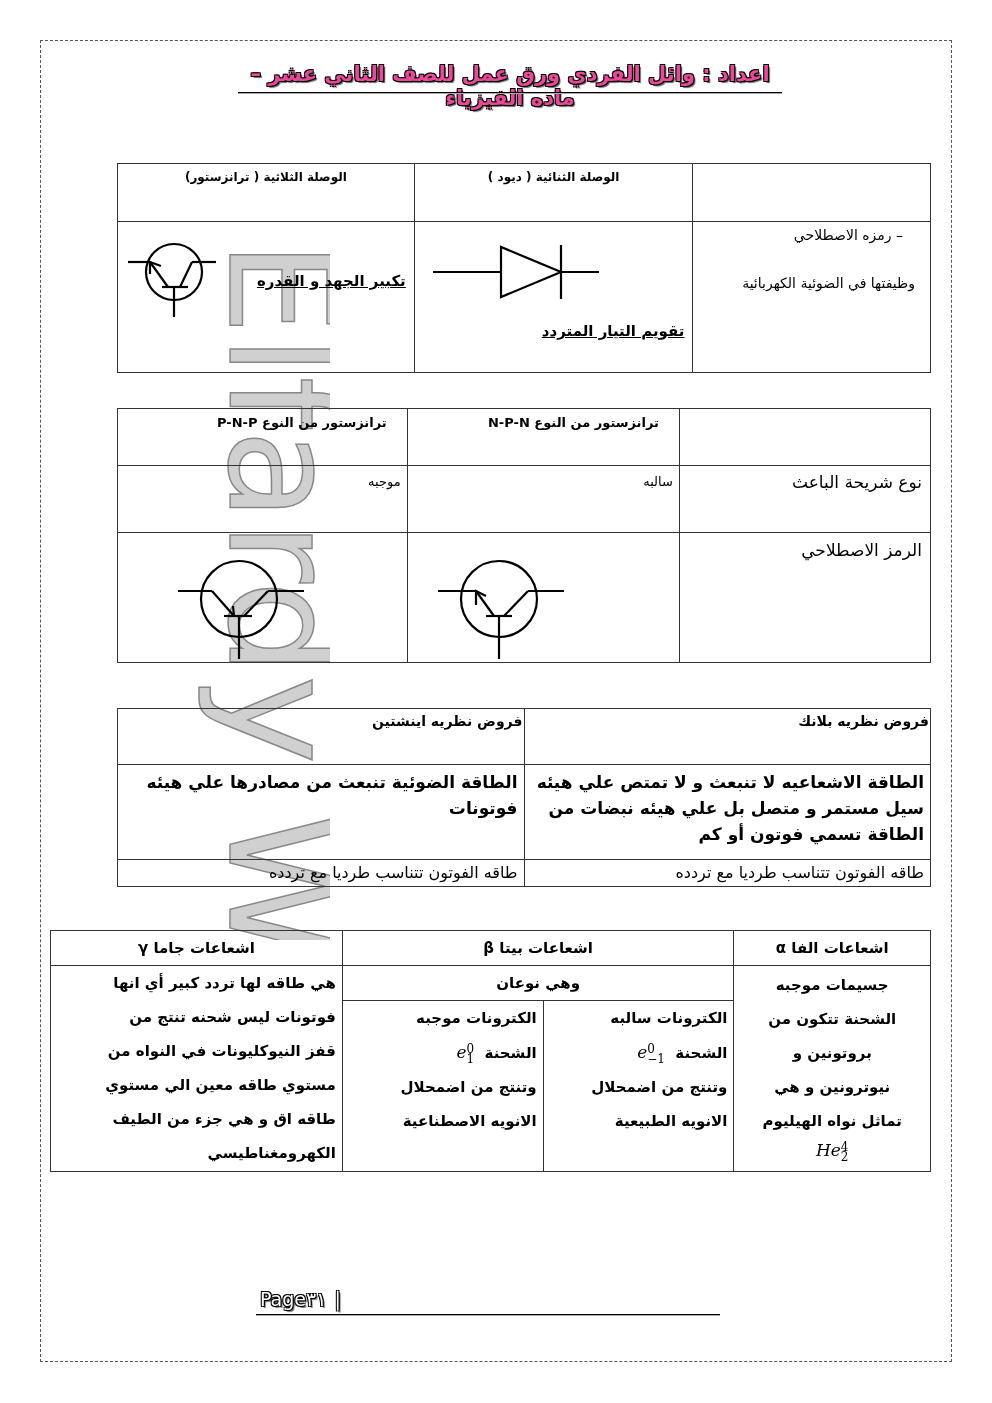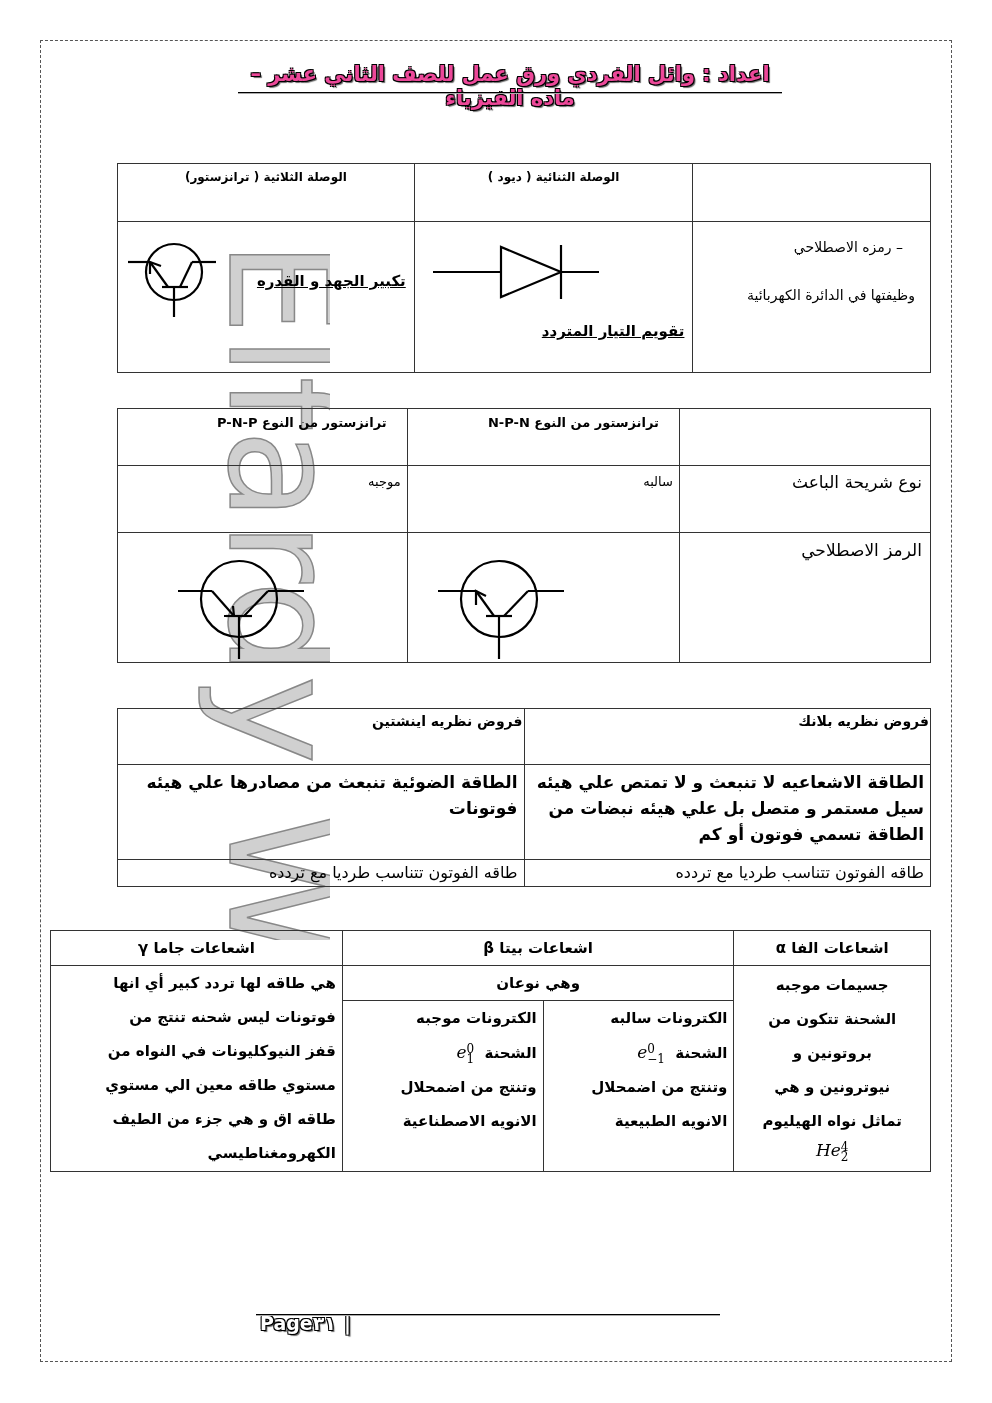--- a/index.html
+++ b/index.html
@@ -1,31 +1,31 @@
 <!DOCTYPE html>
 <html><head>
 <meta charset="utf-8">
 <style>
   html, body { margin:0; padding:0; background:#fff; }
   body { width:992px; height:1403px; position:relative; overflow:hidden; font-family:"DejaVu Sans", sans-serif; color:#000; }
   .page-border { position:absolute; left:40px; top:40px; width:912px; height:1322px; border:1px dashed #555; box-sizing:border-box; }
   .header-title { position:absolute; left:240px; top:62px; width:540px; text-align:center; direction:rtl; font-weight:bold; font-size:21px; color:#ec4899;
     -webkit-text-stroke:0; text-shadow: -1px -1px 0 #000, 1px -1px 0 #000, -1px 1px 0 #000, 1px 1px 0 #000, 2px 2px 1px #666; letter-spacing:0.5px; }
   .header-line { position:absolute; left:238px; top:92px; width:544px; height:0; border-top:1px solid #000; border-bottom:1px solid #aaa; }
-  .footer-title { position:absolute; left:260px; top:1288px; width:460px; text-align:center; direction:rtl; font-weight:bold; font-size:19px; color:#fff;
-    text-shadow: -1px -1px 0 #000, 1px -1px 0 #000, -1px 1px 0 #000, 1px 1px 0 #000, 2px 2px 1px #666; margin-top: 24px; }
+  .footer-title { position:absolute; left:260px; top:1288px; width:460px; text-align:center; direction:rtl; font-weight:normal; font-size:19px; color:#fff;
+    text-shadow: -1px -1px 0 #000, 1px -1px 0 #000, -1px 1px 0 #000, 1px 1px 0 #000, 2px 2px 1px #666; }
   .footer-line { position:absolute; left:256px; top:1314px; width:464px; border-top:1px solid #000; border-bottom:1px solid #aaa; }
   .footer-sep { margin:0 8px; }
   table { border-collapse:collapse; position:absolute; direction:rtl; }
   td { border:1.5px solid #333; vertical-align:top; position:relative; }
   
   #t1 { left:117px; top:163px; width:814px; }
   #t1 td.h { height:50px; font-size:12px; font-weight:bold; text-align:center; padding-top:6px; }
   #t1 td.b { height:148px; }
-  .t1-labels { font-size:14px; padding:12px 14px 0 0; line-height:24px; }
+  .t1-labels { font-size:14px; padding:0 14px 0 0; line-height:24px; }
   .t1-labels .l1 { padding-right:12px; }
   .t1-labels .l2 { margin-top:24px; }
   .t1-func { position:absolute; font-weight:bold; font-size:15px;text-decoration:underline; }
   
   #t2 { left:117px; top:408px; width:814px; }
   #t2 td.h { height:50px; font-size:13px; font-weight:bold; padding:6px 20px 0 0; text-align:right; }
   #t2 td.r { height:58px; font-size:13px; padding:8px 6px 0 0; }
   #t2 td.r.lab { font-size:17px; padding:6px 8px 0 0; }
   #t2 td.s { height:122px; }
   #t2 td.s.lab { font-size:17px; padding:7px 8px 0 0; }
@@ -65,21 +65,21 @@
   <tbody>
       <tr>
     <td class="h" style="width:236px"></td>
     <td class="h" style="width:278px">الوصلة الثنائية ( ديود )</td>
     <td class="h" style="width:296px">الوصلة الثلاثية ( ترانزستور)</td>
   </tr>
   <tr>
     <td class="b">
       <div class="t1-labels">
         <div class="l1">– رمزه الاصطلاحي</div>
-        <div class="l2">وظيفتها في الدائرة الكهربائية</div>
+        <div class="l2">وظيفتها في الضوئية الكهربائية</div>
       </div>
     </td>
     <td class="b">
       <svg class="sym" style="left:18px;top:20px" width="170" height="60" viewBox="0 0 170 60">
         <line x1="0" y1="30" x2="68" y2="30"></line>
         <polygon points="68,5 68,55 128,30"></polygon>
         <line x1="128" y1="3" x2="128" y2="57"></line>
         <line x1="128" y1="30" x2="166" y2="30"></line>
       </svg>
       <div class="t1-func" style="right:8px;top:100px">تقويم التيار المتردد</div>

